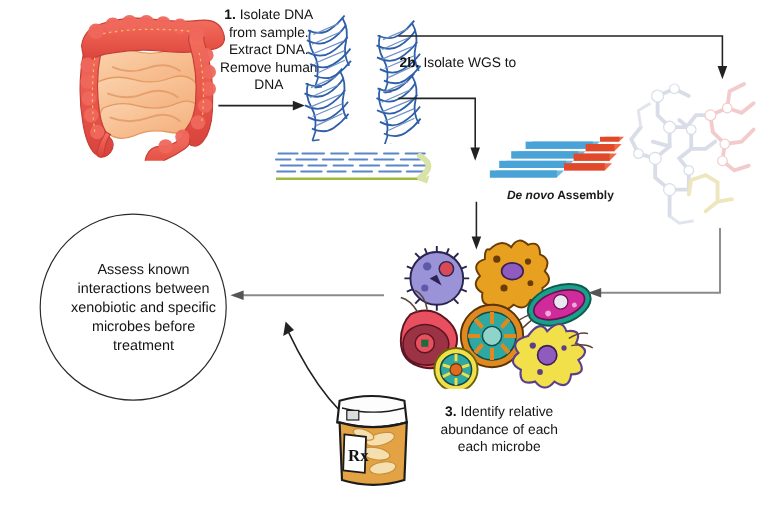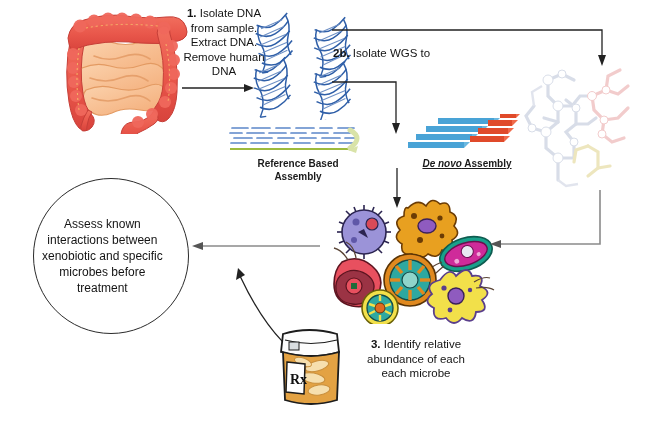--- a/index.html
+++ b/index.html
@@ -8,21 +8,21 @@
   .stage{position:absolute;left:0;top:0;width:650px;height:310px;}
   .abs{position:absolute;}
   .txt{font-size:11.5px;line-height:14.5px;color:#141414;}
   .b{font-weight:bold;}
   .it{font-style:italic;}
   .ctr{text-align:center;}
   .cap{font-size:10px;line-height:12.5px;font-weight:600;text-align:center;color:#1b1b1b;}
   
   .circle{left:33px;top:178px;width:156px;height:156px;border:1.4px solid #2b2b2b;
           border-radius:50%;box-sizing:border-box;display:flex;align-items:center;
-          justify-content:flex-start;}
+          justify-content:flex-end;}
   .circle-txt{font-size:12px;line-height:16px;text-align:center;color:#141414;padding:0 8px;}
   svg{display:block;}
 </style>
 </head>
 <body>
 
 <div class="stage">
 
   <div class="abs" style="left:46px;top:2px;width:150px;height:132px;">
     <svg width="150" height="132" viewBox="0 0 150 132">
@@ -231,24 +231,20 @@
         <line x1="45" y1="19" x2="60" y2="19"></line>
           <line x1="66" y1="19" x2="82" y2="19"></line>
         <line x1="88" y1="19" x2="106" y2="19"></line>
           <line x1="111" y1="19" x2="128" y2="19"></line>
       </g>
       <line x1="2" y1="25" x2="126" y2="25" stroke="#9dbb3e" stroke-width="2.2"></line>
       <path d="M122 6 q14 8 0 18" stroke="#d9e3a8" stroke-width="5" fill="none" stroke-linecap="round"></path>
       <polygon points="120,26 130,22 128,29" fill="#d9e3a8"></polygon>
     </svg>
   </div>
-  <div class="abs cap" style="left:238px;top:158px;width:120px;">
-    <div>Reference Based</div>
-    <div>Assembly</div>
-  </div>
 
   <div class="abs" style="left:388px;top:168px;width:18px;height:42px;">
     <svg width="18" height="42" viewBox="0 0 18 42">
       <line x1="9" y1="0" x2="9" y2="30" stroke="#222" stroke-width="1.3"></line>
       <polygon points="9,40 5,29 13,29" fill="#222"></polygon>
     </svg>
   </div>
 
   <div class="abs" style="left:408px;top:112px;width:112px;height:44px;">
     <svg width="112" height="44" viewBox="0 0 112 44">
@@ -267,21 +263,21 @@
         <rect x="62" y="24" width="34" height="6" fill="#e04a2a"></rect>
         <polygon points="70,22 100,22 106,16 76,16" fill="#f06a4a"></polygon>
         <rect x="70" y="16" width="30" height="6" fill="#e04a2a"></rect>
         <polygon points="80,14 104,14 110,8 86,8" fill="#f06a4a"></polygon>
         <rect x="80" y="8" width="24" height="6" fill="#e04a2a"></rect>
         <polygon points="92,6 108,6 112,2 96,2" fill="#f06a4a"></polygon>
         <rect x="92" y="2" width="16" height="4" fill="#e04a2a"></rect>
       </g>
     </svg>
   </div>
-  <div class="abs cap" style="left:412px;top:158px;width:110px;text-decoration:underline;">
+  <div class="abs cap" style="left:412px;top:158px;width:110px;">
     <span class="it">De novo</span><span> Assembly</span>
   </div>
 
   <div class="abs" style="left:322px;top:196px;width:176px;height:128px;">
     <svg width="176" height="128" viewBox="0 0 176 128">
 
       <g>
         <circle cx="42" cy="36" r="22" fill="#9b93d8" stroke="#2b2450" stroke-width="1.6"></circle>
         <g stroke="#2b2450" stroke-width="1.6">
           <line x1="42" y1="14" x2="42" y2="9"></line>

